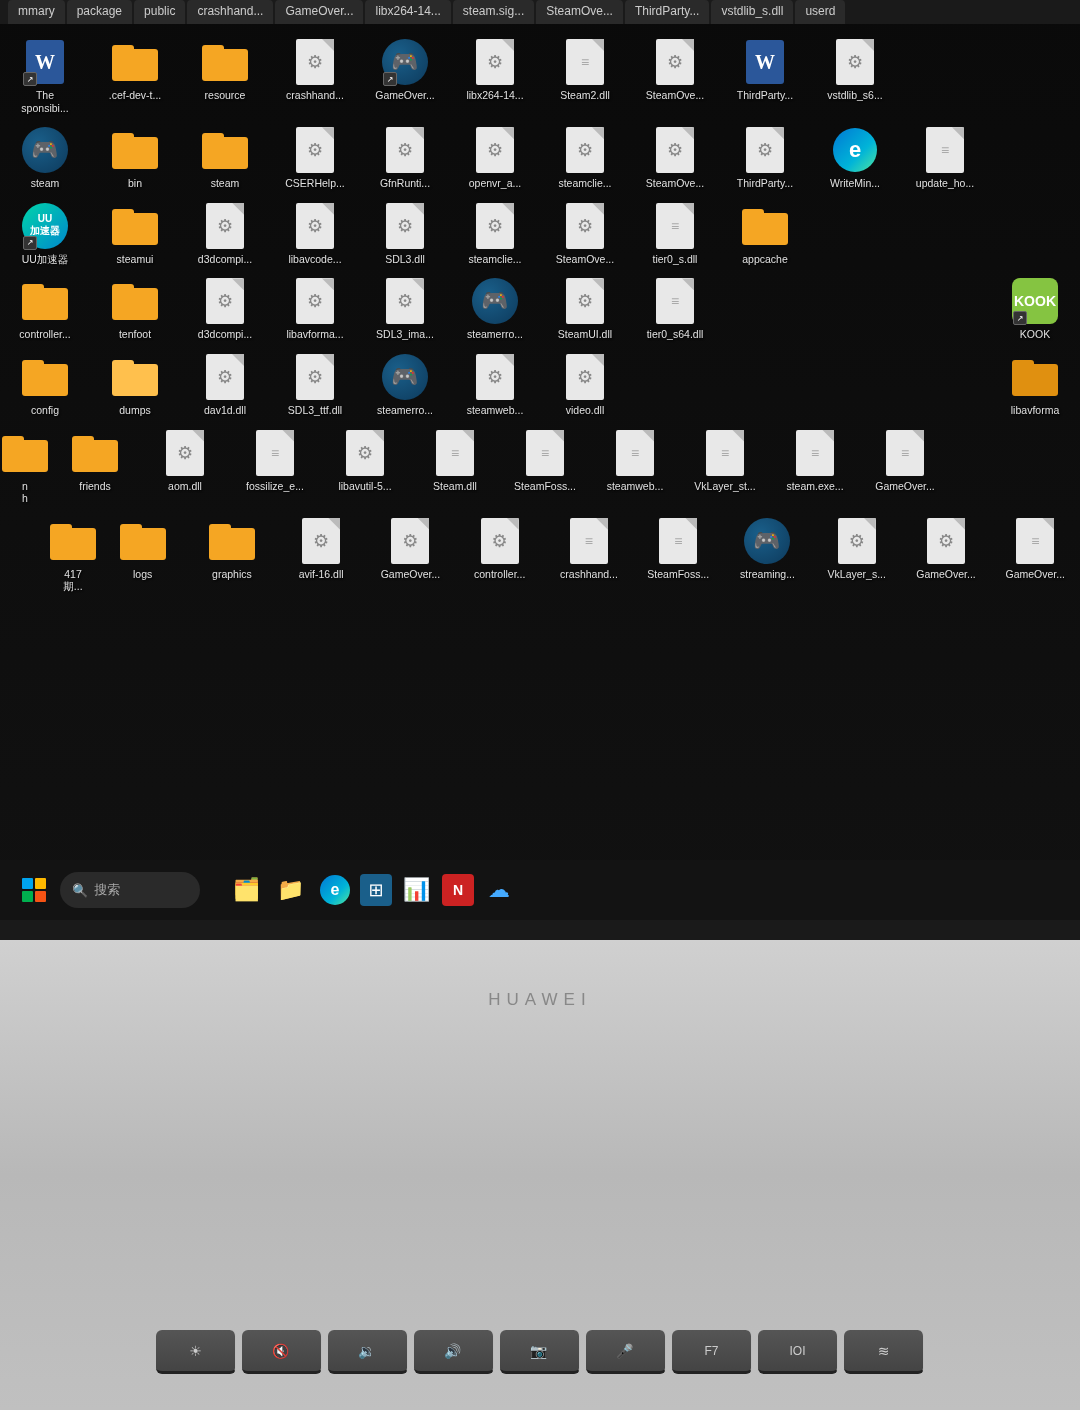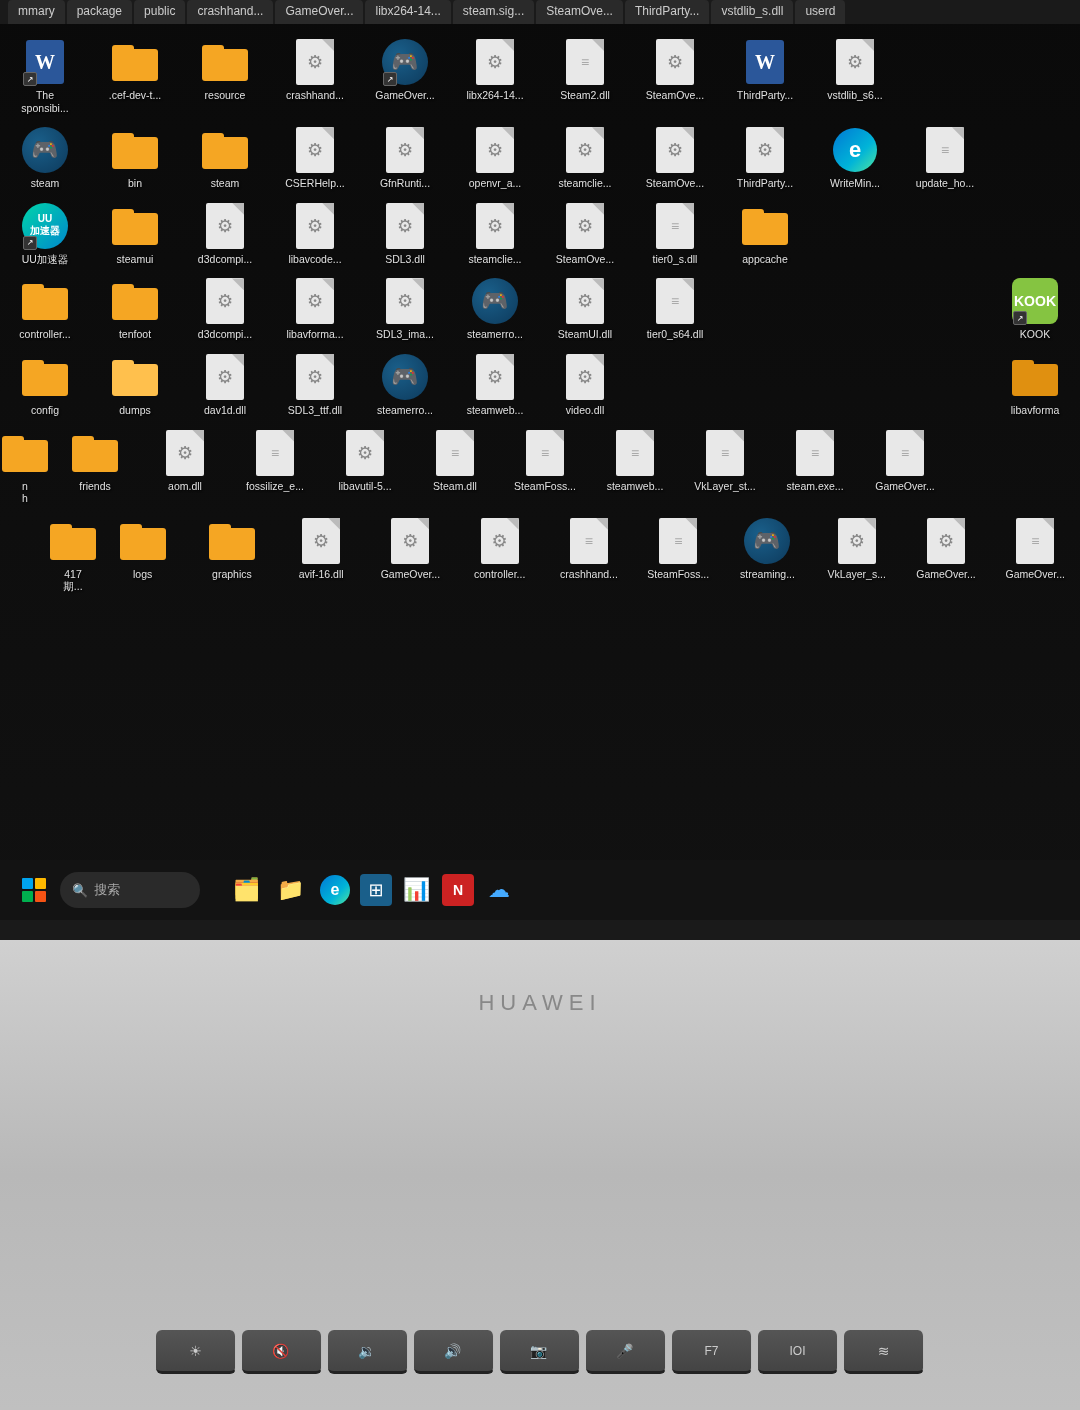--- a/index.html
+++ b/index.html
@@ -321,21 +321,21 @@
       flex: 1;
       background: linear-gradient(180deg, #d0d0d0 0%, #b8b8b8 50%, #c0c0c0 100%);
       display: flex;
       align-items: center;
       justify-content: center;
       position: relative;
     }
 
     .huawei-logo {
       color: #888;
-      font-size: 22px;
+      font-size: 17px;
       letter-spacing: 6px;
       font-weight: 300;
       position: absolute;
       top: 50px;
     }
 
     .keyboard-area {
       width: 960px;
       position: absolute;
       bottom: 30px;

